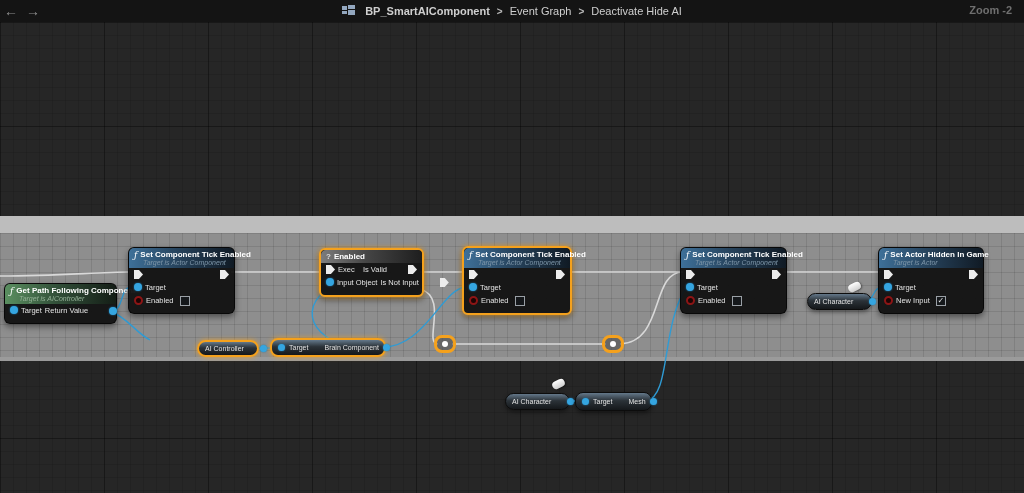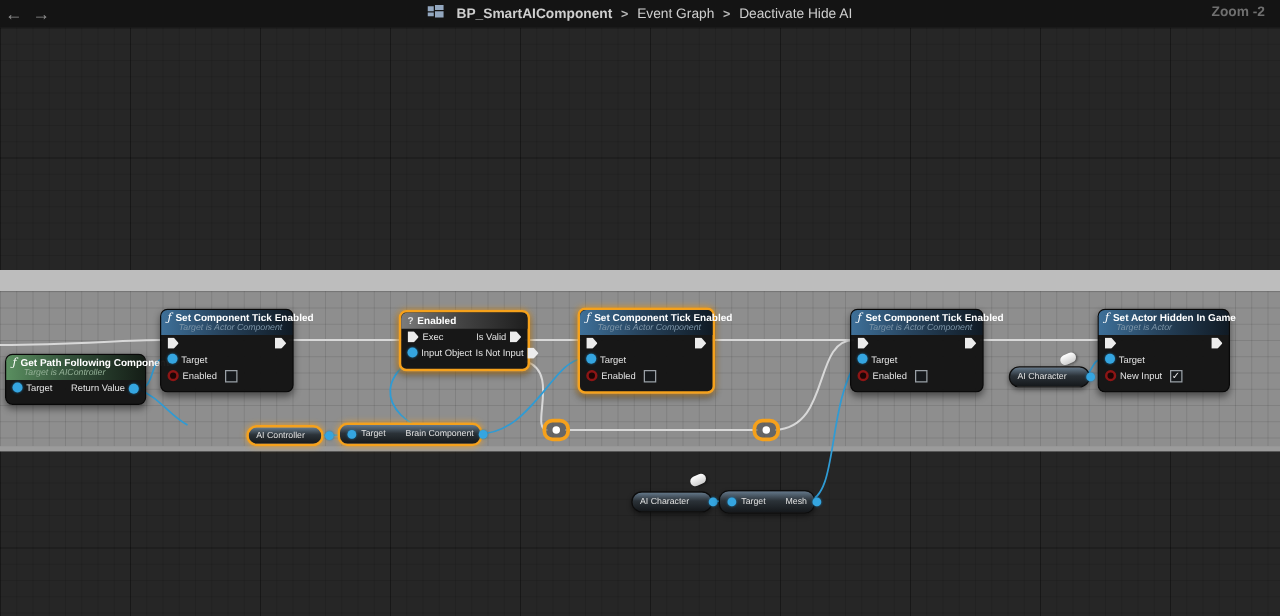--- a/index.html
+++ b/index.html
@@ -67,21 +67,21 @@
   .hdr-green { background:linear-gradient(90deg,#5a8f60 0%, #33513a 45%, #141d16 100%); border-radius:5px 5px 0 0; }
   .hdr-gray  { background:linear-gradient(90deg,#7c7c7c 0%, #454545 45%, #1e1e1e 100%); border-radius:5px 5px 0 0; }
   .hdr-blue .ns, .hdr-blue.ns { color:#7d95a8; }
   .sub-blue { color:#7d95a8; }
   .sub-green { color:#93b096; }
   .fnico { font-size:9px; font-style:italic; font-family:"DejaVu Serif", serif; color:#fff; line-height:8px; }
   .badge { font-size:8px; font-weight:bold; color:#ddd; }
 
   .nbody { padding:2px 0 4px 0; }
   .prow { display:flex; align-items:flex-start; height:13px; padding:0 5px; gap:3px; }
-  .prow .right { margin-left:auto; display:flex; align-items:center; gap:3px; }
+  .prow .right { margin-left:auto; display:flex; align-items:center; gap:21px; }
   .plabel { font-size:7.5px; color:#e2e2e2; white-space:nowrap; }
 
   .epin { width:9px; height:9px; background:#ececec; flex:0 0 auto;
           clip-path:polygon(0 0,55% 0,100% 50%,55% 100%,0 100%); }
   .pin { width:8px; height:8px; border-radius:50%; flex:0 0 auto; }
   .pin.obj { background:#35a5e0; box-shadow:0 0 2px #1c79ad; }
   .pin.bool { background:#1d0505; border:2px solid #8d1515; width:9px; height:9px; }
   .cb { width:10px; height:10px; border:1px solid #9aa0a6; background:#15181b; margin-left:3px;
         display:flex; align-items:center; justify-content:center; }
   .cb.checked::after { content:"✓"; color:#e8e8e8; font-size:8px; line-height:8px; }

